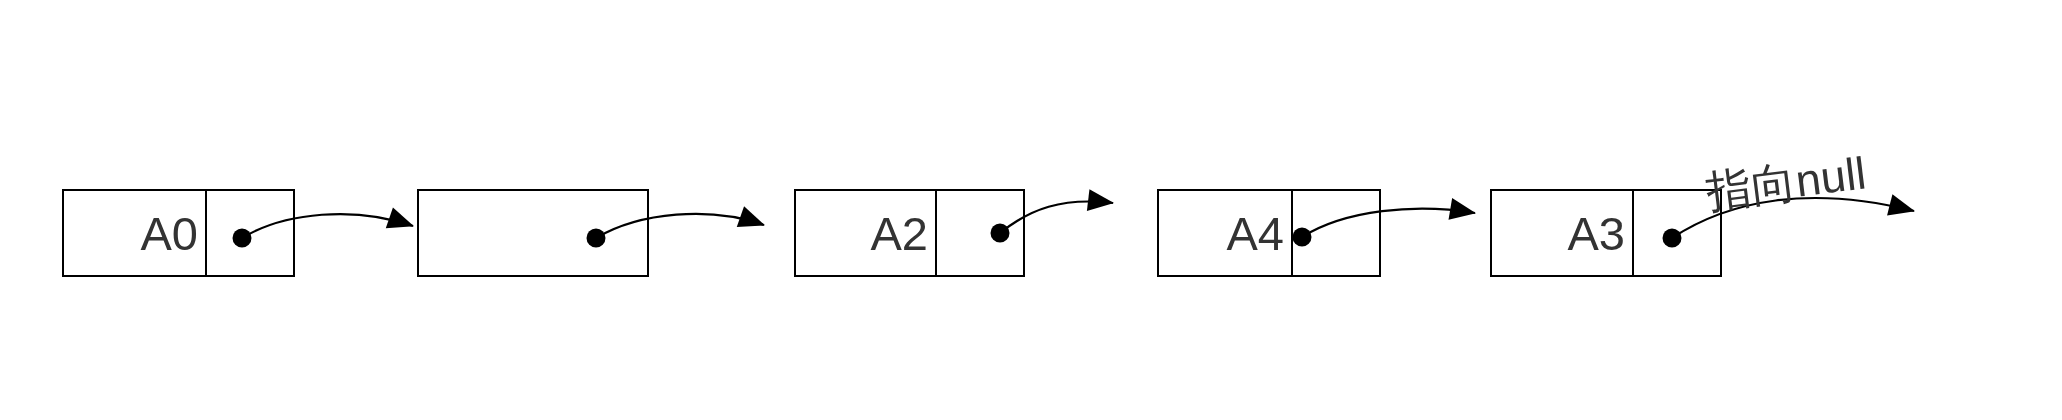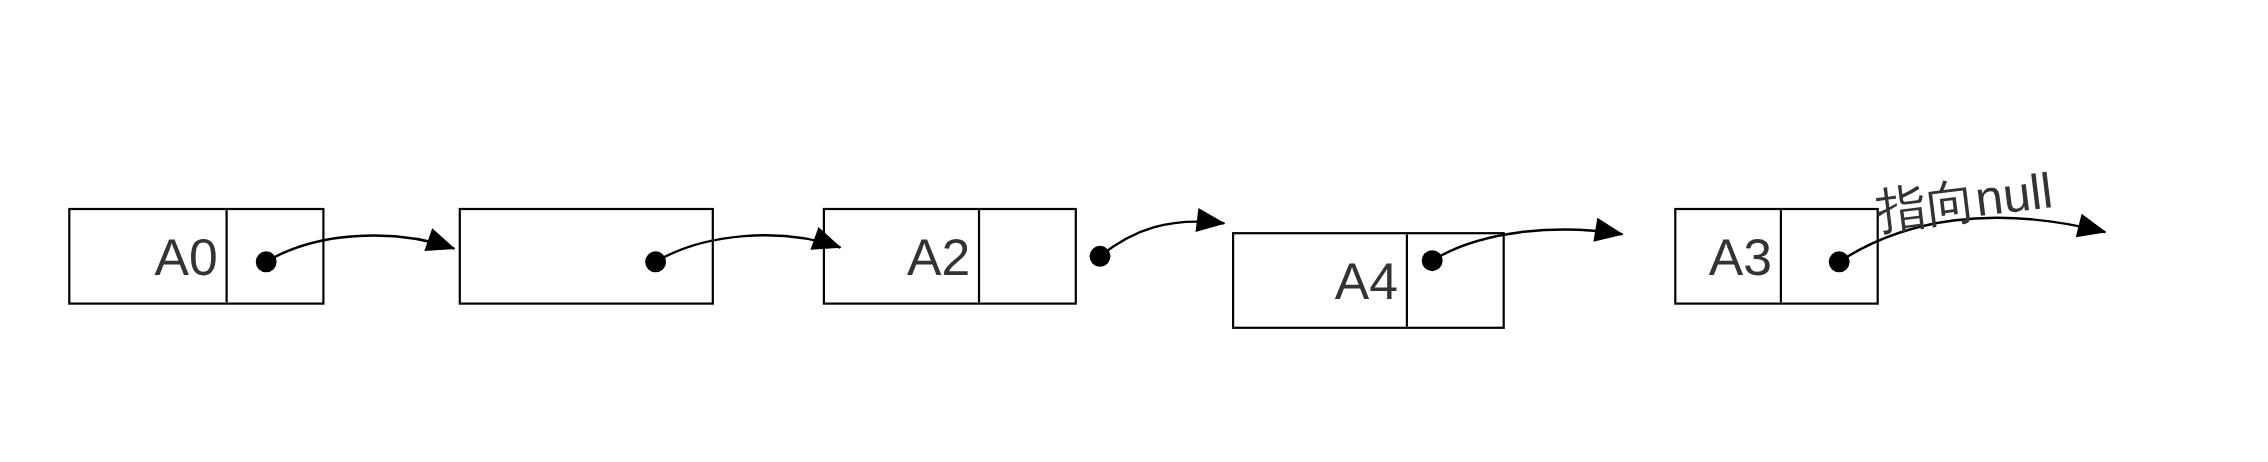--- a/index.html
+++ b/index.html
@@ -35,23 +35,23 @@
     padding-right: 7px;
     font-size: 47px;
     line-height: 1;
     color: #333333;
   }
   .node .cell-ptr {
     flex: 0 0 86px;
   }
   #node-a0 { left: 62px;   width: 233px; }
   #node-a1 { left: 417px;  width: 232px; }
-  #node-a2 { left: 748px;  width: 231px; }
-  #node-a4 { left: 1120px; width: 248px; margin-top: 22px; }
-  #node-a3 { left: 1522px; width: 186px; }
+  #node-a2 { left: 794px;  width: 231px; }
+  #node-a4 { left: 1157px; width: 224px; }
+  #node-a3 { left: 1490px; width: 232px; }
 
   #arrows-layer {
     position: absolute;
     left: 0;
     top: 0;
     width: 2062px;
     height: 420px;
     pointer-events: none;
   }
   .link-path {

